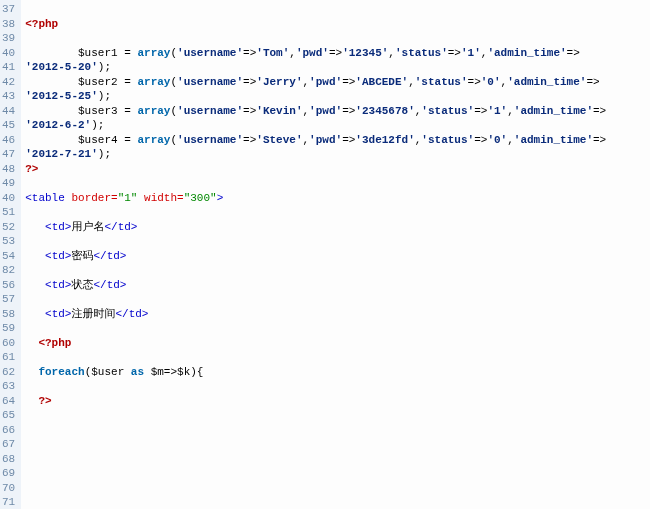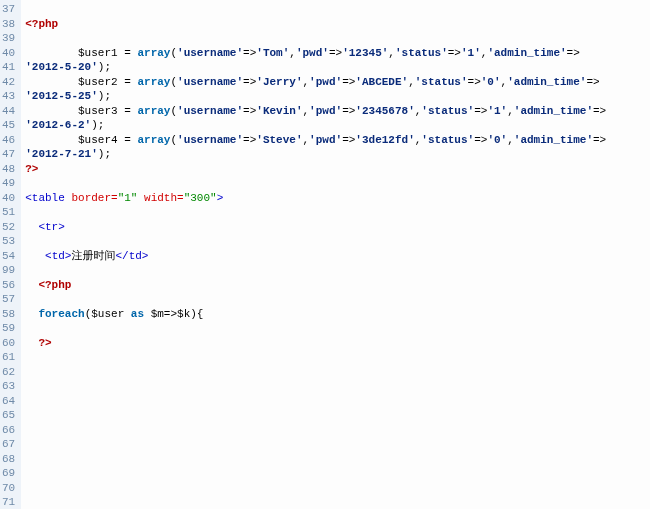--- a/index.html
+++ b/index.html
@@ -55,21 +55,21 @@
     <span class="num-ln">45</span>
     <span class="num-ln">46</span>
     <span class="num-ln">47</span>
     <span class="num-ln">48</span>
     <span class="num-ln">49</span>
     <span class="num-ln">40</span>
     <span class="num-ln">51</span>
     <span class="num-ln">52</span>
     <span class="num-ln">53</span>
     <span class="num-ln">54</span>
-    <span class="num-ln">99</span>
+    <span class="num-ln">82</span>
     <span class="num-ln">56</span>
     <span class="num-ln">57</span>
     <span class="num-ln">58</span>
     <span class="num-ln">59</span>
     <span class="num-ln">60</span>
     <span class="num-ln">61</span>
     <span class="num-ln">62</span>
     <span class="num-ln">63</span>
     <span class="num-ln">64</span>
     <span class="num-ln">65</span>
@@ -85,21 +85,23 @@
 <div class="row"><span>        </span><span class="var">$user1 </span><span>= </span><span class="kw">array</span><span>(</span><span class="str">'username'</span><span>=&gt;</span><span class="str">'Tom'</span><span>,</span><span class="str">'pwd'</span><span>=&gt;</span><span class="str">'12345'</span><span>,</span><span class="str">'status'</span><span>=&gt;</span><span class="str">'1'</span><span>,</span><span class="str">'admin_time'</span><span>=&gt;</span>
 <span class="str">'2012-5-20'</span><span>);</span></div>
 <div class="row"><span>        </span><span class="var">$user2 </span><span>= </span><span class="kw">array</span><span>(</span><span class="str">'username'</span><span>=&gt;</span><span class="str">'Jerry'</span><span>,</span><span class="str">'pwd'</span><span>=&gt;</span><span class="str">'ABCEDE'</span><span>,</span><span class="str">'status'</span><span>=&gt;</span><span class="str">'0'</span><span>,</span><span class="str">'admin_time'</span><span>=&gt;</span>
 <span class="str">'2012-5-25'</span><span>);</span></div>
 <div class="row"><span>        </span><span class="var">$user3 </span><span>= </span><span class="kw">array</span><span>(</span><span class="str">'username'</span><span>=&gt;</span><span class="str">'Kevin'</span><span>,</span><span class="str">'pwd'</span><span>=&gt;</span><span class="str">'2345678'</span><span>,</span><span class="str">'status'</span><span>=&gt;</span><span class="str">'1'</span><span>,</span><span class="str">'admin_time'</span><span>=&gt;</span>
 <span class="str">'2012-6-2'</span><span>);</span></div>
 <div class="row"><span>        </span><span class="var">$user4 </span><span>= </span><span class="kw">array</span><span>(</span><span class="str">'username'</span><span>=&gt;</span><span class="str">'Steve'</span><span>,</span><span class="str">'pwd'</span><span>=&gt;</span><span class="str">'3de12fd'</span><span>,</span><span class="str">'status'</span><span>=&gt;</span><span class="str">'0'</span><span>,</span><span class="str">'admin_time'</span><span>=&gt;</span>
 <span class="str">'2012-7-21'</span><span>);</span></div>
 <div class="row"><span class="php-delim">?&gt;</span></div>
 <div class="row"><span class="tag">&lt;</span><span class="tag">table</span><span class="attr"> border=</span><span class="val">"1"</span><span class="attr"> width=</span><span class="val">"300"</span><span class="tag">&gt;</span></div>
-<div class="row"><span>  </span><span class="tag">&lt;</span><span class="tag">tr</span><span class="tag">&gt;</span></div>
+<div class="row"><span>   </span><span class="tag">&lt;</span><span class="tag">td</span><span class="tag">&gt;</span><span>用户名</span><span class="tag">&lt;/</span><span class="tag">td</span><span class="tag">&gt;</span></div>
+<div class="row"><span>   </span><span class="tag">&lt;</span><span class="tag">td</span><span class="tag">&gt;</span><span>密码</span><span class="tag">&lt;/</span><span class="tag">td</span><span class="tag">&gt;</span></div>
+<div class="row"><span>   </span><span class="tag">&lt;</span><span class="tag">td</span><span class="tag">&gt;</span><span>状态</span><span class="tag">&lt;/</span><span class="tag">td</span><span class="tag">&gt;</span></div>
 <div class="row"><span>   </span><span class="tag">&lt;</span><span class="tag">td</span><span class="tag">&gt;</span><span>注册时间</span><span class="tag">&lt;/</span><span class="tag">td</span><span class="tag">&gt;</span></div>
 <div class="row"><span>  </span><span class="php-delim">&lt;?php</span></div>
 <div class="row"><span>  </span><span class="kw">foreach</span><span>($user </span><span class="kw">as</span><span> $m=&gt;$k){</span></div>
 <div class="row"><span>  </span><span class="php-delim">?&gt;</span></div>
 
 
 
 
 
 

